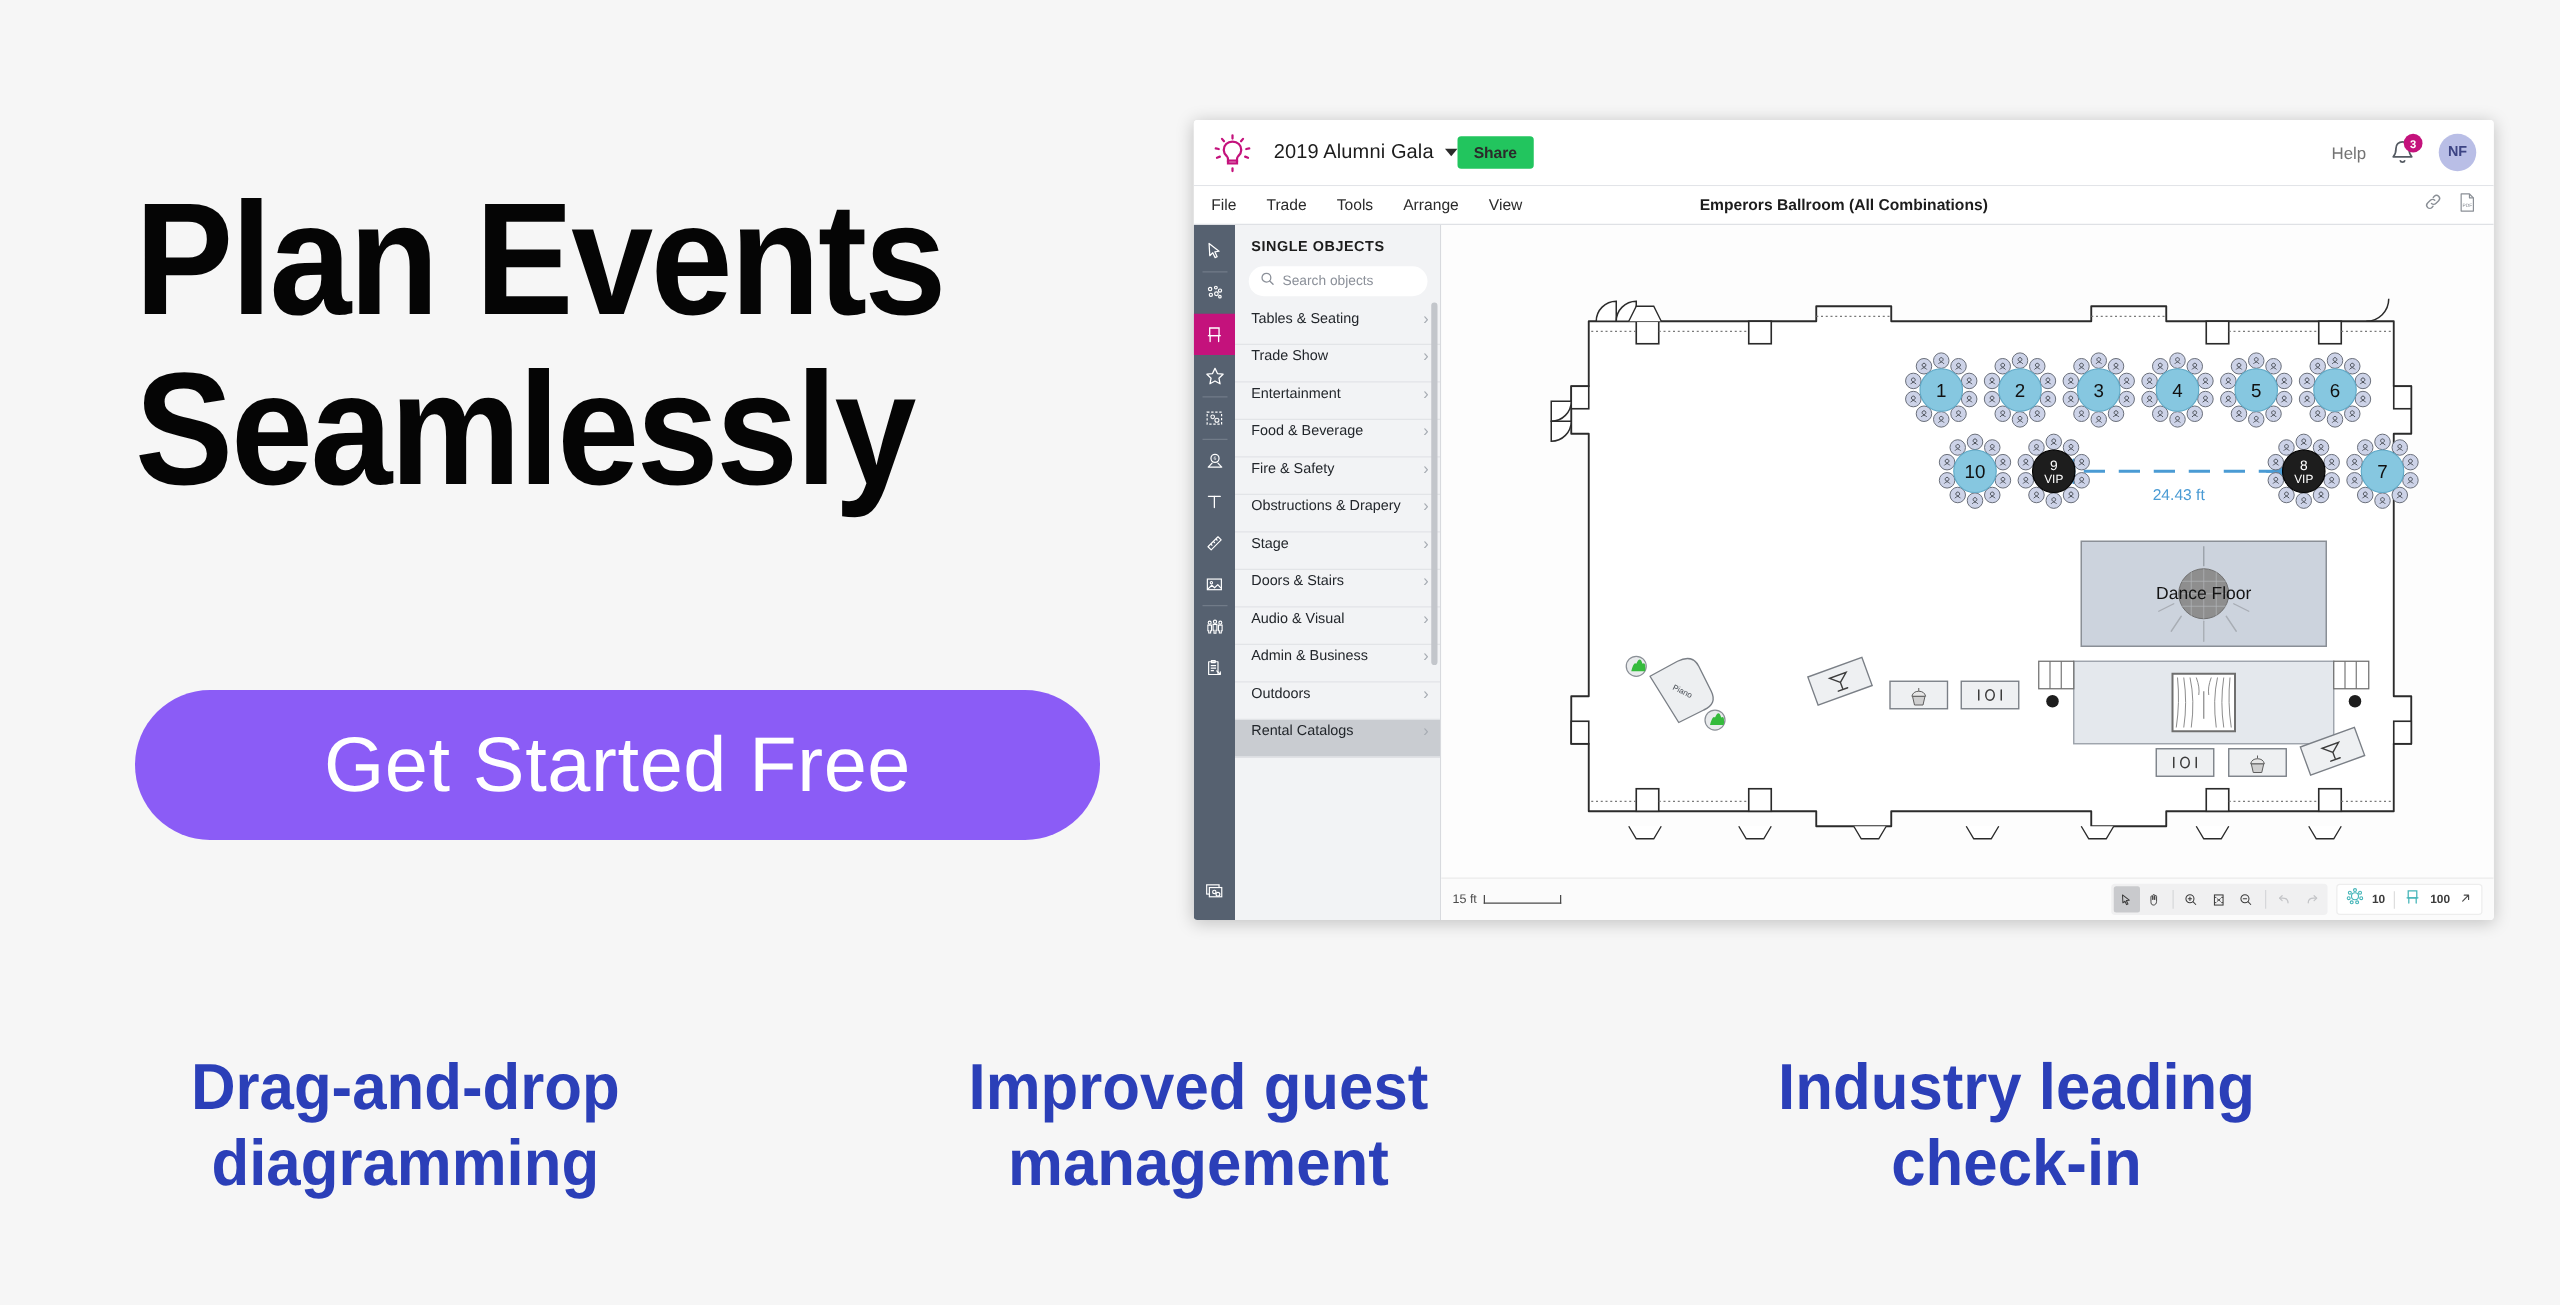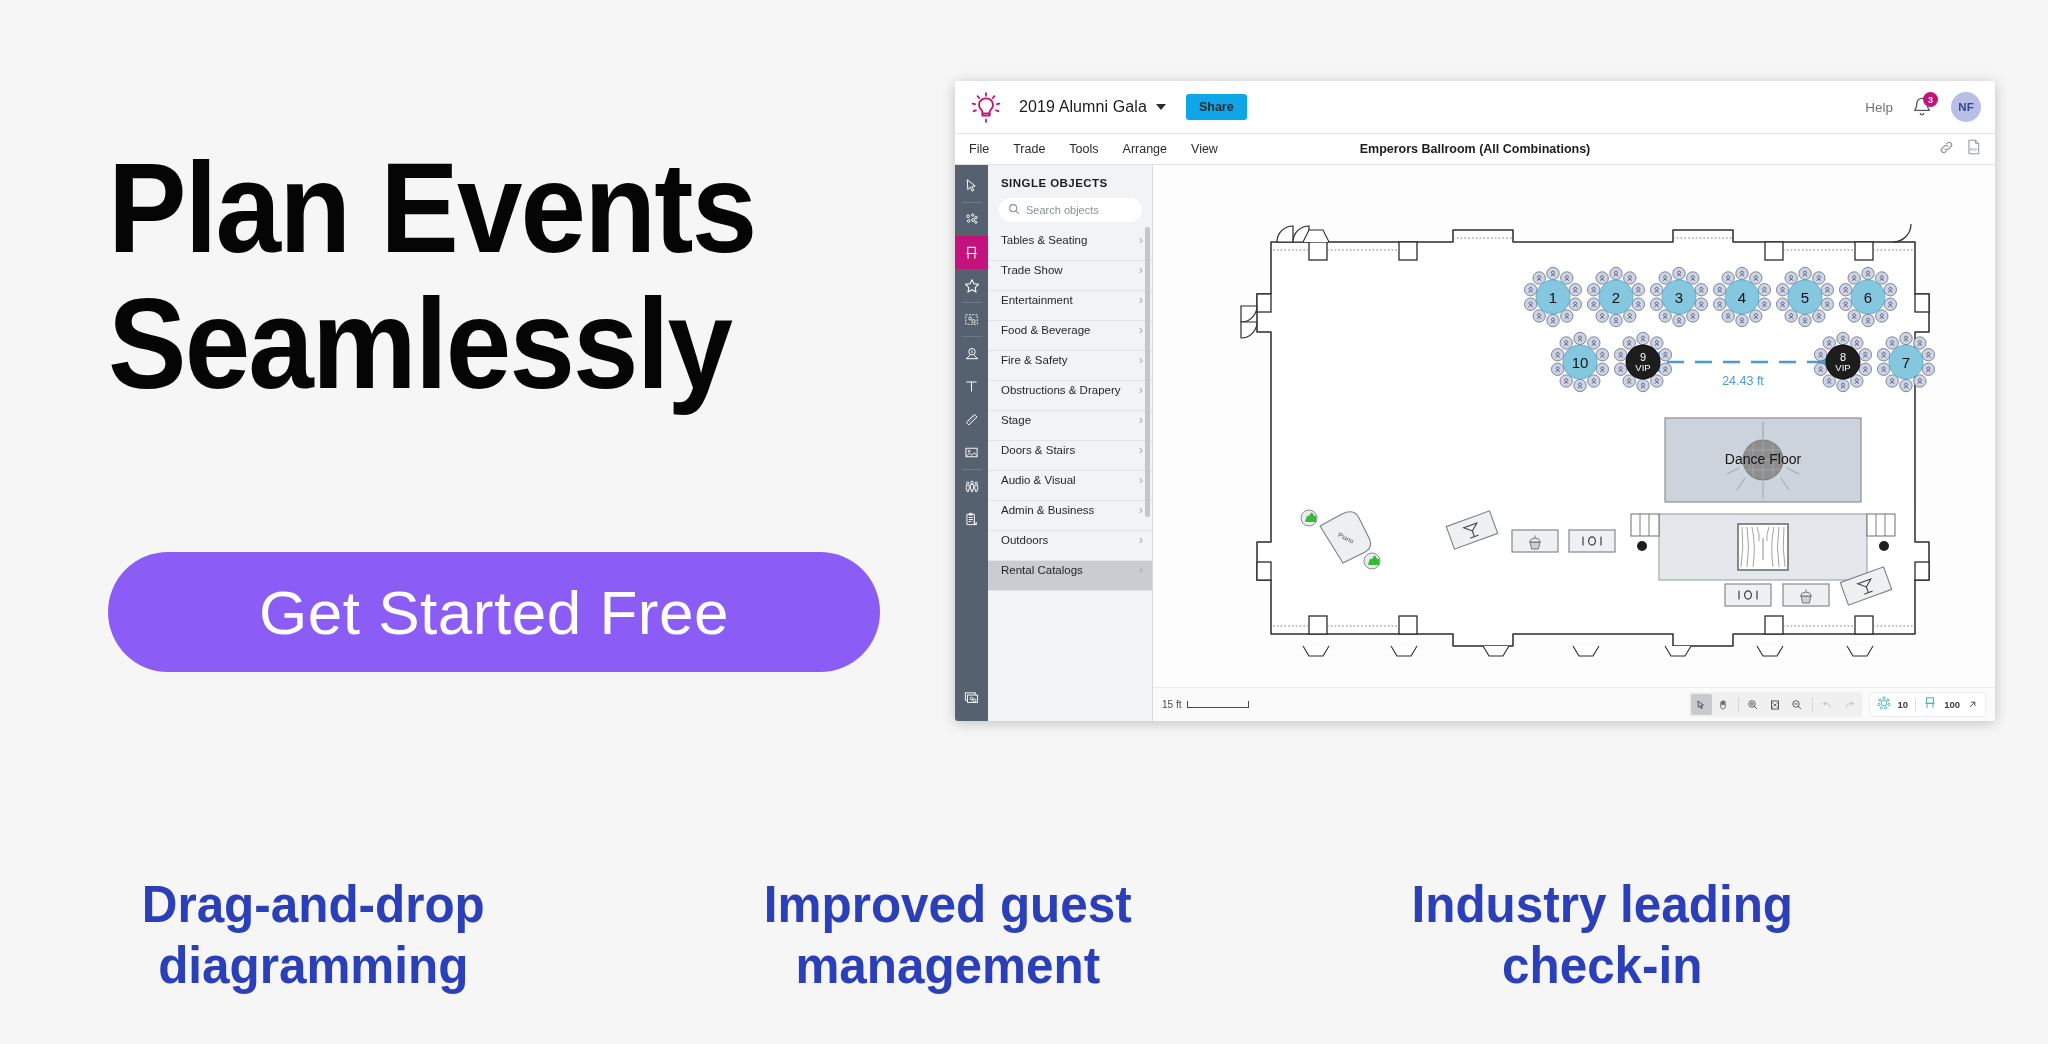--- a/index.html
+++ b/index.html
@@ -25,59 +25,58 @@
     position: absolute; left: 108px; top: 552px;
     width: 772px; height: 120px; border-radius: 60px;
     background: #8b5cf6; border: none; cursor: pointer;
     color: #ffffff; font-family: "Liberation Sans Narrow","Liberation Sans",sans-serif;
     font-size: 62px; font-weight: normal; letter-spacing: 0.5px;
     display: flex; align-items: center; justify-content: center;
   }
 
   
   .features {
-    position: absolute; left: 1px; top: 840px; width: 1905px; height: 190px;
+    position: absolute; left: 12px; top: 840px; width: 1905px; height: 190px;
     display: flex;
-    align-items: center;
   }
   .feature {
     flex: 1; text-align: center;
     font-family: "Liberation Sans Narrow","Liberation Sans",sans-serif;
     font-size: 52px; font-weight: bold; line-height: 1.18;
     color: #2b3fb8; white-space: pre-line;
     transform: scaleX(0.95);
   }
   .feature-1 { padding-left: 10px; }
   .feature-2 { padding-left: 30px; }
   .feature-3 { padding-left: 50px; }
 
   
   .app-window {
-    position: absolute; left: 955px; top: 81px;
+    position: absolute; left: 955px; top: 96px;
     width: 1040px; height: 640px;
     background: #ffffff; border-radius: 3px;
     box-shadow: 0 2px 14px rgba(0,0,0,0.22);
     overflow: hidden; display: flex; flex-direction: column;
   }
 
   
   .topbar {
     height: 53px; flex: 0 0 53px; background: #fff;
     border-bottom: 1px solid #e2e4e8;
     display: flex; align-items: center; padding: 0 14px;
   }
   .logo { width: 34px; height: 34px; flex: 0 0 34px; margin-right: 16px; }
   .doc-title { font-size: 16px; color: #1c1c1c; letter-spacing: .1px; }
   .caret-down {
     width: 0; height: 0; margin-left: 9px;
     border-left: 5px solid transparent; border-right: 5px solid transparent;
     border-top: 6px solid #2b2b2b; cursor: pointer;
   }
   .share-btn {
-    margin-left: 20px; background: #0ea5e9; border: none; border-radius: 3px;
+    background: #22c55e; border: none; border-radius: 3px;
     font-size: 12.5px; font-weight: bold; color: #2b2b2b;
     padding: 6px 13px; cursor: pointer; font-family: "Liberation Sans", sans-serif;
   }
   .topbar-right { margin-left: auto; display: flex; align-items: center; gap: 18px; }
   .help-link { font-size: 13.5px; color: #737373; cursor: pointer; }
   .bell-wrap { position: relative; width: 22px; height: 24px; cursor: pointer; }
   .bell-badge {
     position: absolute; right: -5px; top: -3px;
     min-width: 15px; height: 15px; border-radius: 8px;
     background: #c4127c; color: #fff; font-size: 9px; font-weight: bold;

